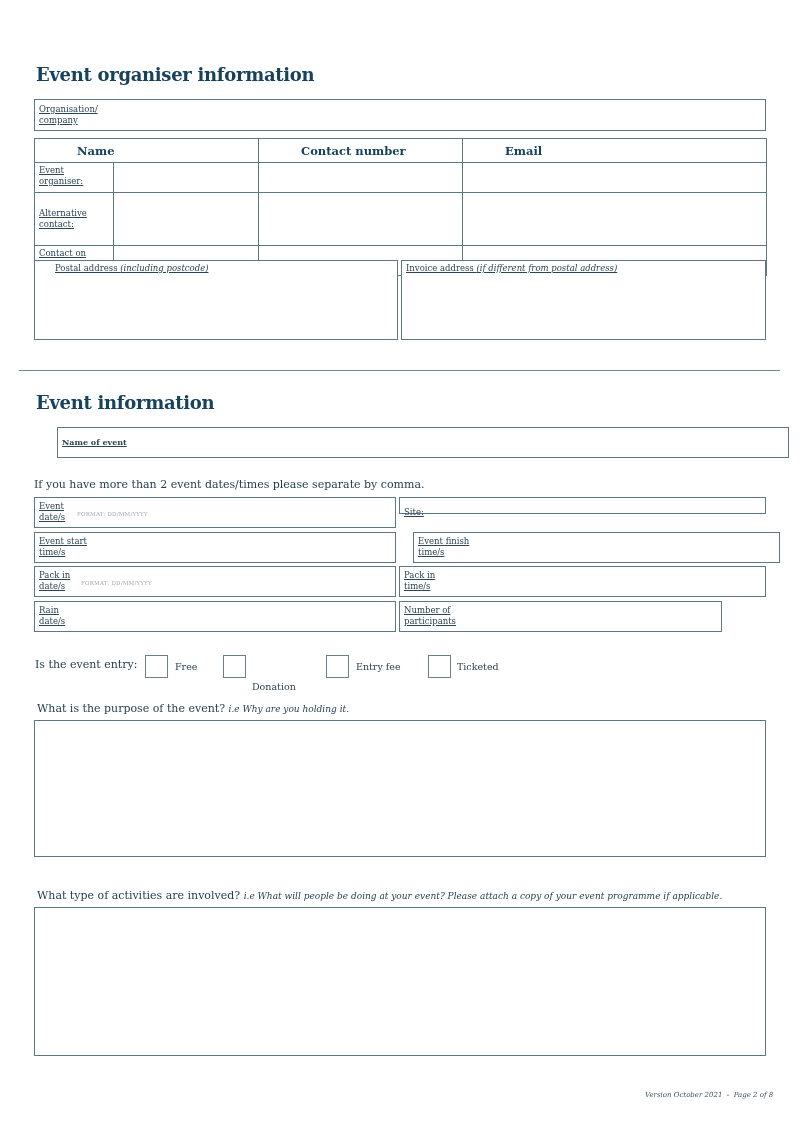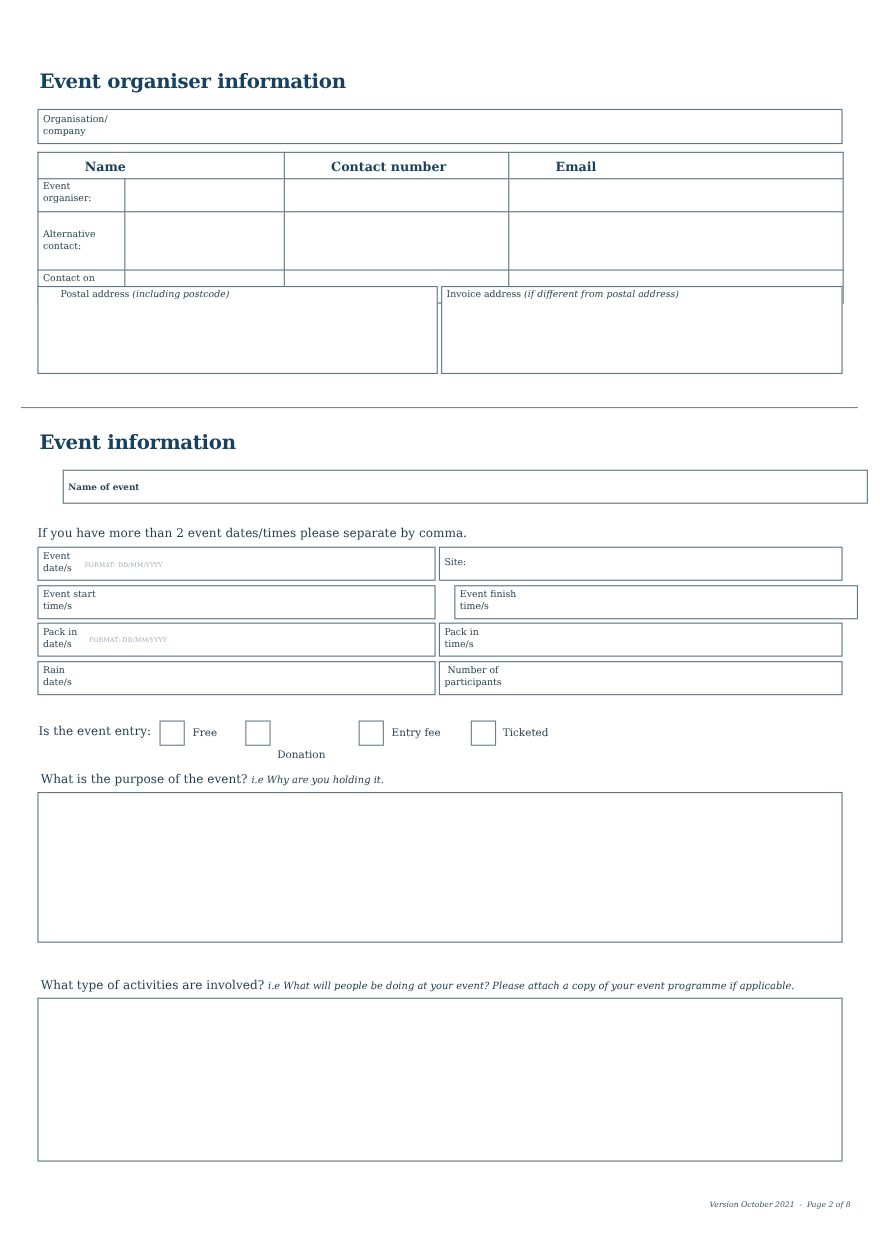--- a/index.html
+++ b/index.html
@@ -1,20 +1,20 @@
 <!DOCTYPE html>
 <html><head>
 <meta charset="utf-8">
 <style>
   html, body { margin:0; padding:0; background:#ffffff; }
   body { width:800px; height:1130px; position:relative; font-family:"DejaVu Serif", serif; color:#1f3a4d; overflow:hidden; }
   .abs { position:absolute; box-sizing:border-box; }
   .h1 { font-family:"DejaVu Serif", serif; font-weight:bold; font-size:18px; color:#17425e; letter-spacing:-0.3px; }
   .box { border:1px solid #5d7785; background:#fff; }
-  .lbl { font-size:8.5px; line-height:11px; color:#2d4452; }
+  .lbl { font-size:8.5px; line-height:11px; color:#2d4452;text-decoration:underline; }
   .lbl i { font-style:italic; }
   .hint { font-size:5.5px; color:#a0a8ad; letter-spacing:0.2px; }
   .th { font-size:11.5px; font-weight:bold; color:#17425e; text-align:left;padding-left:42px; }
   .grid { border-collapse:collapse; }
   .q { font-size:11px; color:#1f3a4d; }
   .q i { font-size:9px; }
   .cb { width:23px; height:23px; border:1px solid #6a7f8b; background:#fff; }
   .opt { font-size:9.5px; color:#2d4452; }
   .footer { font-size:7px; font-style:italic; color:#3c5564; }
   .rule { height:1px; background:#6f8996; }
@@ -89,32 +89,32 @@
 <div class="abs box" style="left:34px;top:566px;width:362px;height:31px;">
   <div class="abs lbl" style="left:4px;top:3px;white-space:pre-line;">Pack in
 date/s</div>
   <div class="abs hint" style="left:46px;top:13px;">FORMAT: DD/MM/YYYY</div>
 </div>
 <div class="abs box" style="left:34px;top:601px;width:362px;height:31px;">
   <div class="abs lbl" style="left:4px;top:3px;white-space:pre-line;">Rain
 date/s</div>
 </div>
 
-<div class="abs box" style="left:399px;top:497px;width:367px;height:31px;">
+<div class="abs box" style="left:399px;top:497px;width:367px;height:17px;">
   <div class="abs lbl" style="left:4px;top:9px;">Site:</div>
 </div>
 <div class="abs box" style="left:413px;top:532px;width:367px;height:31px;">
   <div class="abs lbl" style="left:4px;top:3px;white-space:pre-line;">Event finish
 time/s</div>
 </div>
 <div class="abs box" style="left:399px;top:566px;width:367px;height:31px;">
   <div class="abs lbl" style="left:4px;top:3px;white-space:pre-line;">Pack in
 time/s</div>
 </div>
-<div class="abs box" style="left:399px;top:601px;width:367px;height:31px;text-align:center;">
+<div class="abs box" style="left:399px;top:601px;width:323px;height:31px;">
   <div class="abs lbl" style="left:4px;top:3px;white-space:pre-line;">Number of
 participants</div>
 </div>
 
 <div class="abs q" style="left:35px;top:658px;">Is the event entry:</div>
 
 <div class="abs cb" style="left:145px;top:655px;"></div>
 <div class="abs opt" style="left:175px;top:661px;">Free</div>
 
 <div class="abs cb" style="left:223px;top:655px;"></div>

